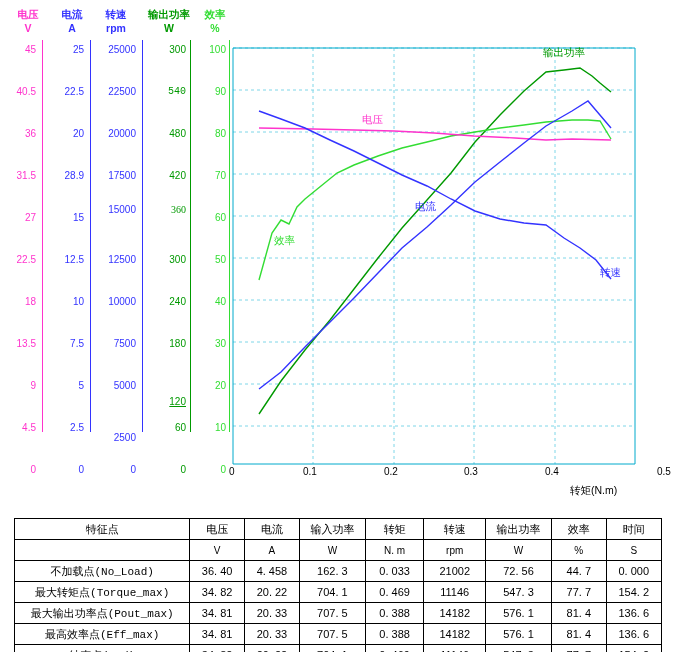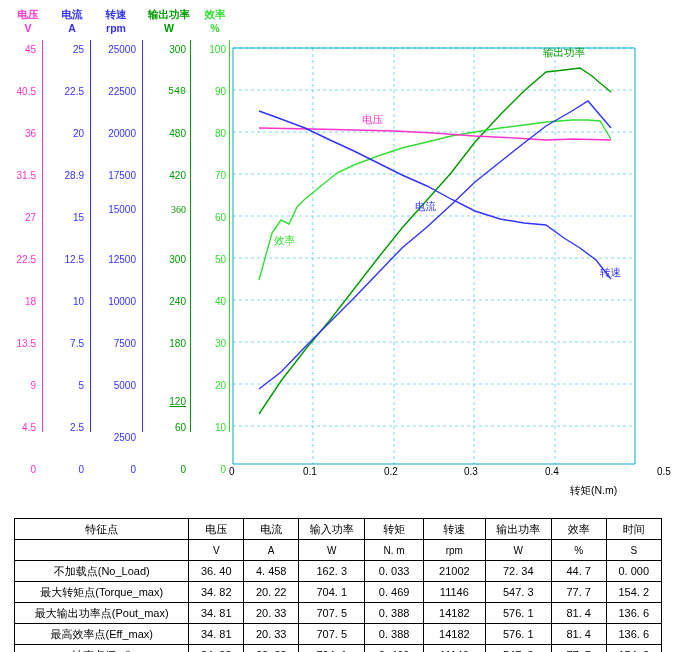--- a/index.html
+++ b/index.html
@@ -8,21 +8,21 @@
   .axis-col{position:absolute;font-size:10px;text-align:right;}
   .axis-head{position:absolute;font-size:10.5px;text-align:center;white-space:nowrap;font-weight:bold;}
   .tick{position:absolute;right:0;white-space:nowrap;}
   .vline{position:absolute;width:1px;}
   svg{position:absolute;left:0;top:0;}
   .plot-label{position:absolute;font-size:10.5px;white-space:nowrap;}
   .xlabel{position:absolute;font-size:10.5px;color:#000;}
   .xtick{position:absolute;font-size:10px;color:#000;}
   table.feat{position:absolute;left:14px;top:518px;border-collapse:collapse;width:648px;font-size:11px;}
   table.feat td{border:1px solid #000;text-align:center;padding:1px 2px;height:18px;color:#000;}
-  table.feat td.name{text-align:center;}
+  table.feat td.name{text-align:center;font-family:Liberation Mono, monospace;}
   .unit-row td{font-size:10px;}
 </style>
 </head>
 <body>
 
 <div class="chart-wrap">
 
   <div class="axis-head" style="left:8px;top:8px;width:40px;color:#ff33cc;">
     <span>电压</span><br>
     <span>V</span>
@@ -193,21 +193,21 @@
       <td>%</td>
       <td>S</td>
     </tr>
     <tr>
       <td class="name">不加载点(No_Load)</td>
       <td>36. 40</td>
       <td>4. 458</td>
       <td>162. 3</td>
       <td>0. 033</td>
       <td>21002</td>
-      <td>72. 34</td>
+      <td>72. 56</td>
       <td>44. 7</td>
       <td>0. 000</td>
     </tr>
     <tr>
       <td class="name">最大转矩点(Torque_max)</td>
       <td>34. 82</td>
       <td>20. 22</td>
       <td>704. 1</td>
       <td>0. 469</td>
       <td>11146</td>

